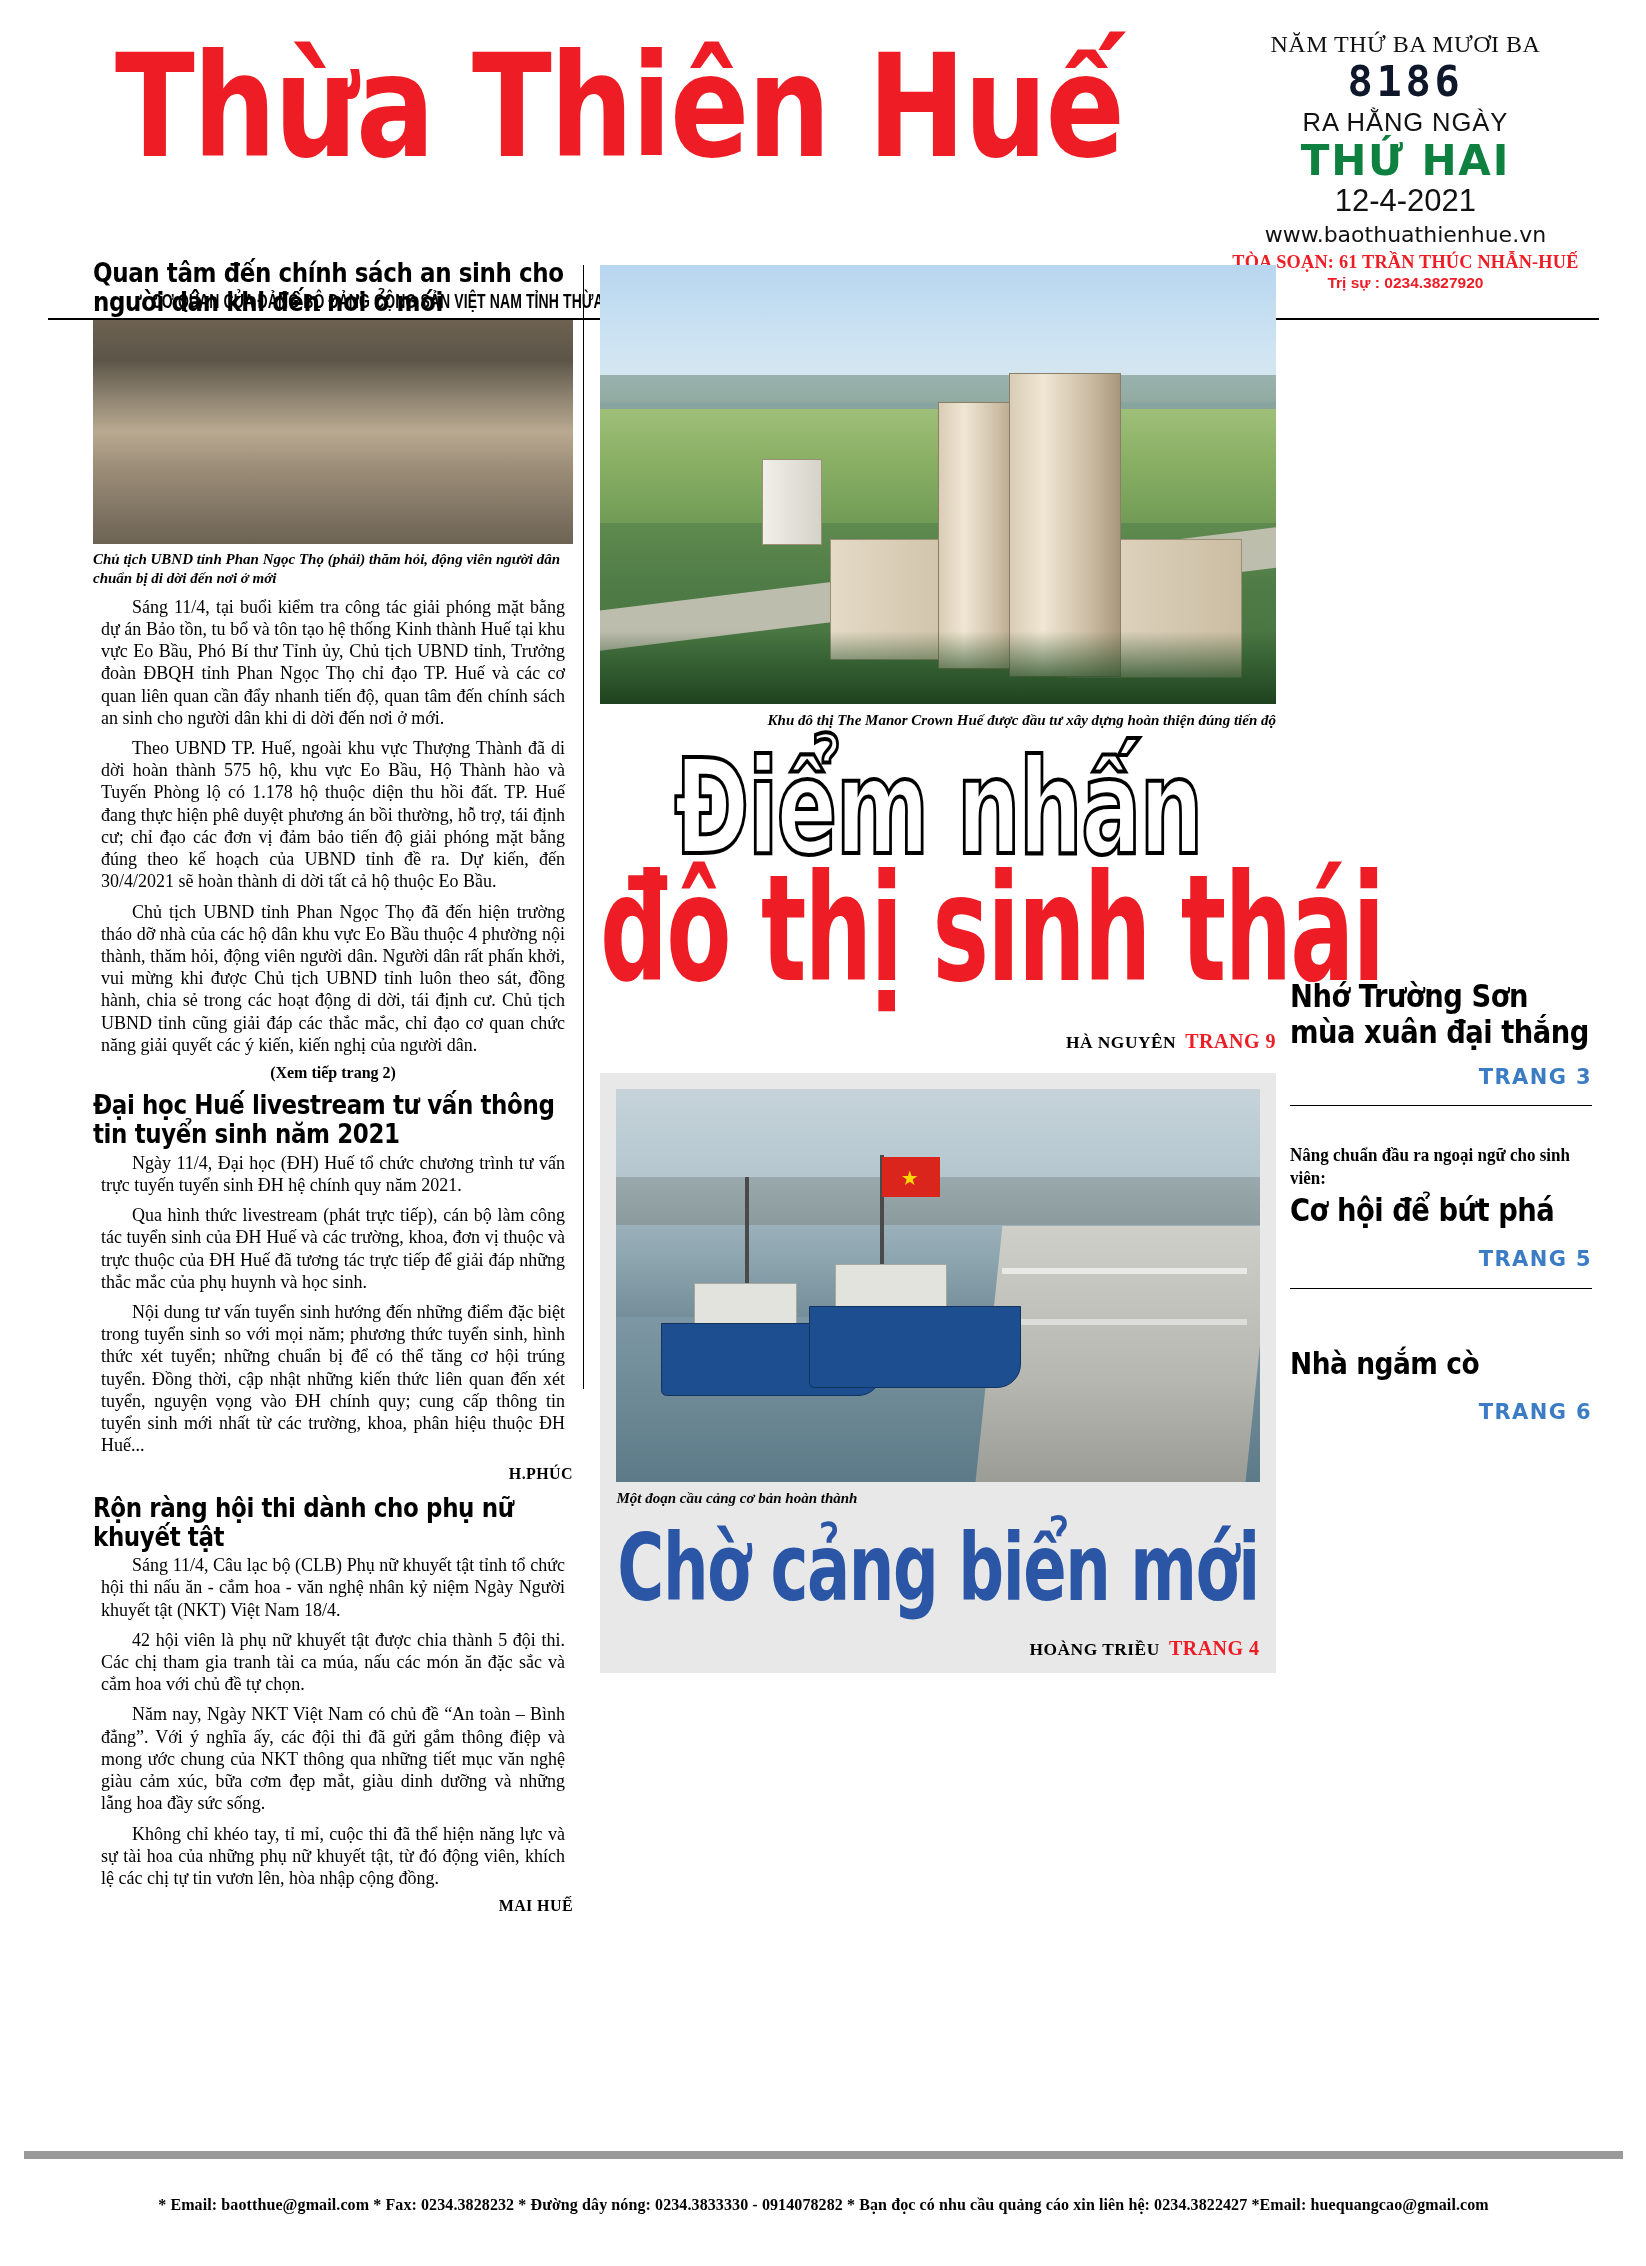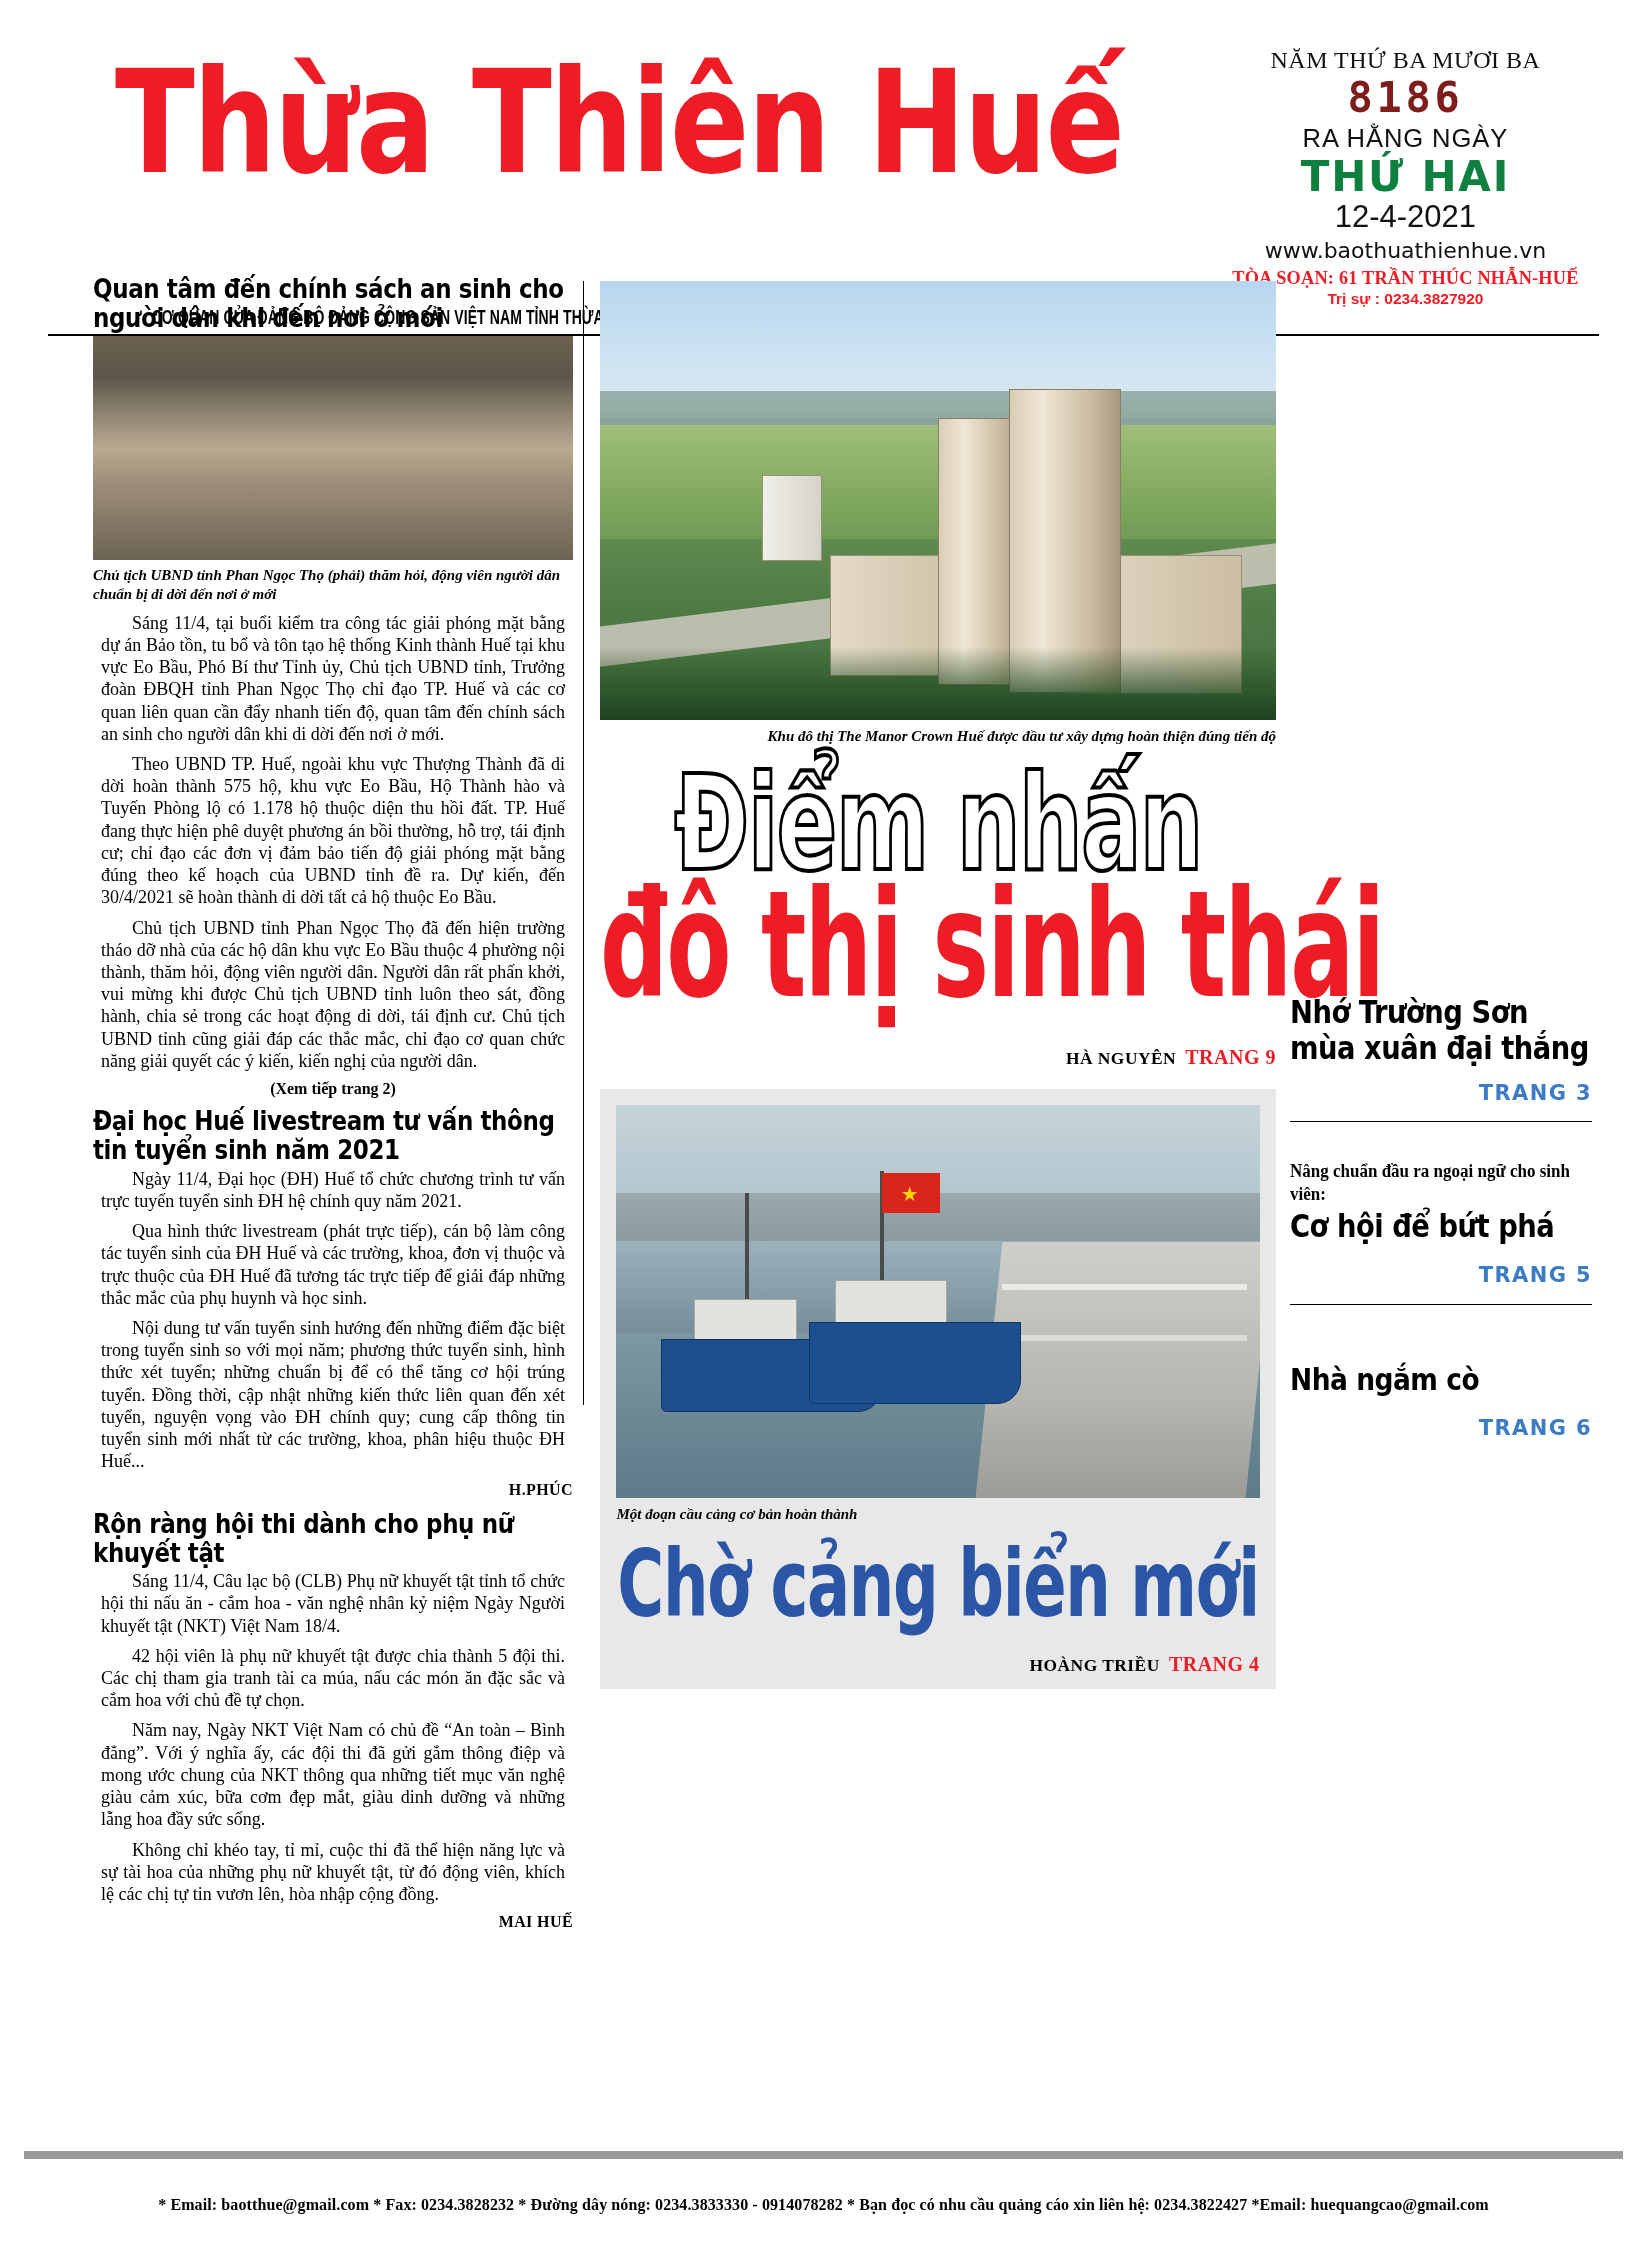--- a/index.html
+++ b/index.html
@@ -4,21 +4,21 @@
 <title>Thừa Thiên Huế</title>
 <style>
   html,body{margin:0;padding:0;}
   body{
     width:1647px;height:2267px;
     background:#ffffff;
     font-family:"Liberation Serif", serif;
     color:#000;
     overflow:hidden;
   }
-  .page{position:relative;width:1647px;height:2267px;box-sizing:border-box;padding:16px 24px;}
+  .page{position:relative;width:1647px;height:2267px;box-sizing:border-box;padding:0 24px;}
 
   
   .masthead{position:relative;height:247px;}
   .masthead-logo{
     position:absolute;left:91px;top:35px;width:1170px;
     color:#ee1c24;
     font-family:"DejaVu Sans", sans-serif;
     font-weight:bold;
     font-size:117px;
     letter-spacing:-1.8px;
@@ -30,21 +30,21 @@
   }
   .masthead-right{
     position:absolute;right:25.6px;top:31px;width:384px;text-align:center;
   }
   .mh-year{
     font-family:"Liberation Serif", serif;
     font-size:24px;letter-spacing:0.5px;color:#111;
   }
   .mh-issue{
     font-family:"DejaVu Sans Mono", monospace;
-    font-weight:bold;font-size:42px;color:#7f1d1d;letter-spacing:3.7px;
+    font-weight:bold;font-size:42px;color:#0f172a;letter-spacing:3.7px;
     line-height:1.05;margin-top:1.8px;
   }
   .mh-freq{
     font-family:"Liberation Sans", sans-serif;
     font-size:25.6px;letter-spacing:0.9px;color:#111;margin-top:3.7px;
   }
   .mh-weekday{
     font-family:"DejaVu Sans", sans-serif;
     font-weight:bold;font-size:42px;color:#0e8140;letter-spacing:1.8px;
     line-height:1.1;margin-top:1.8px;

